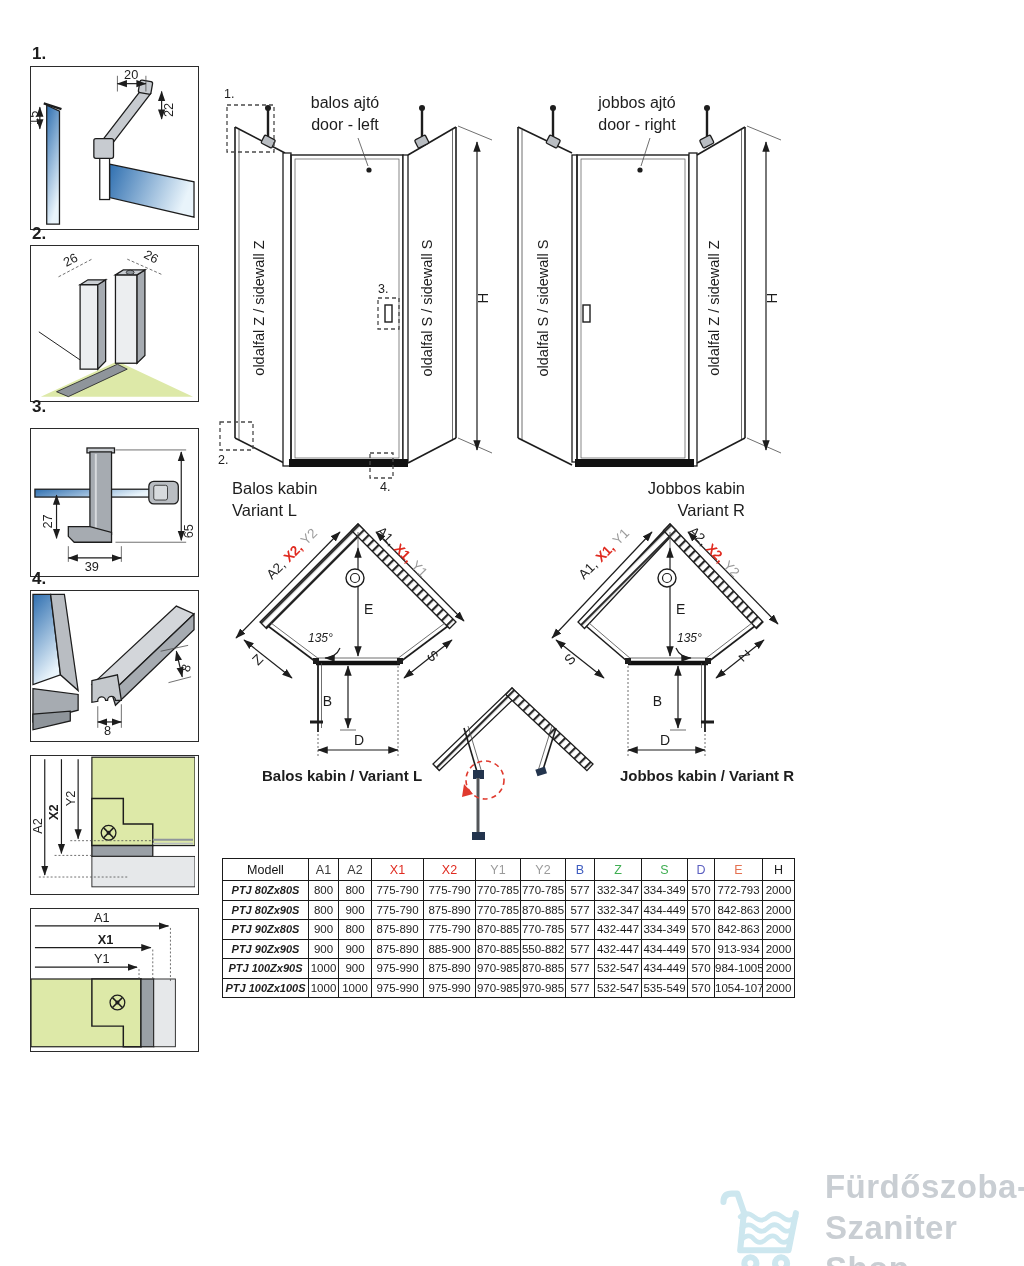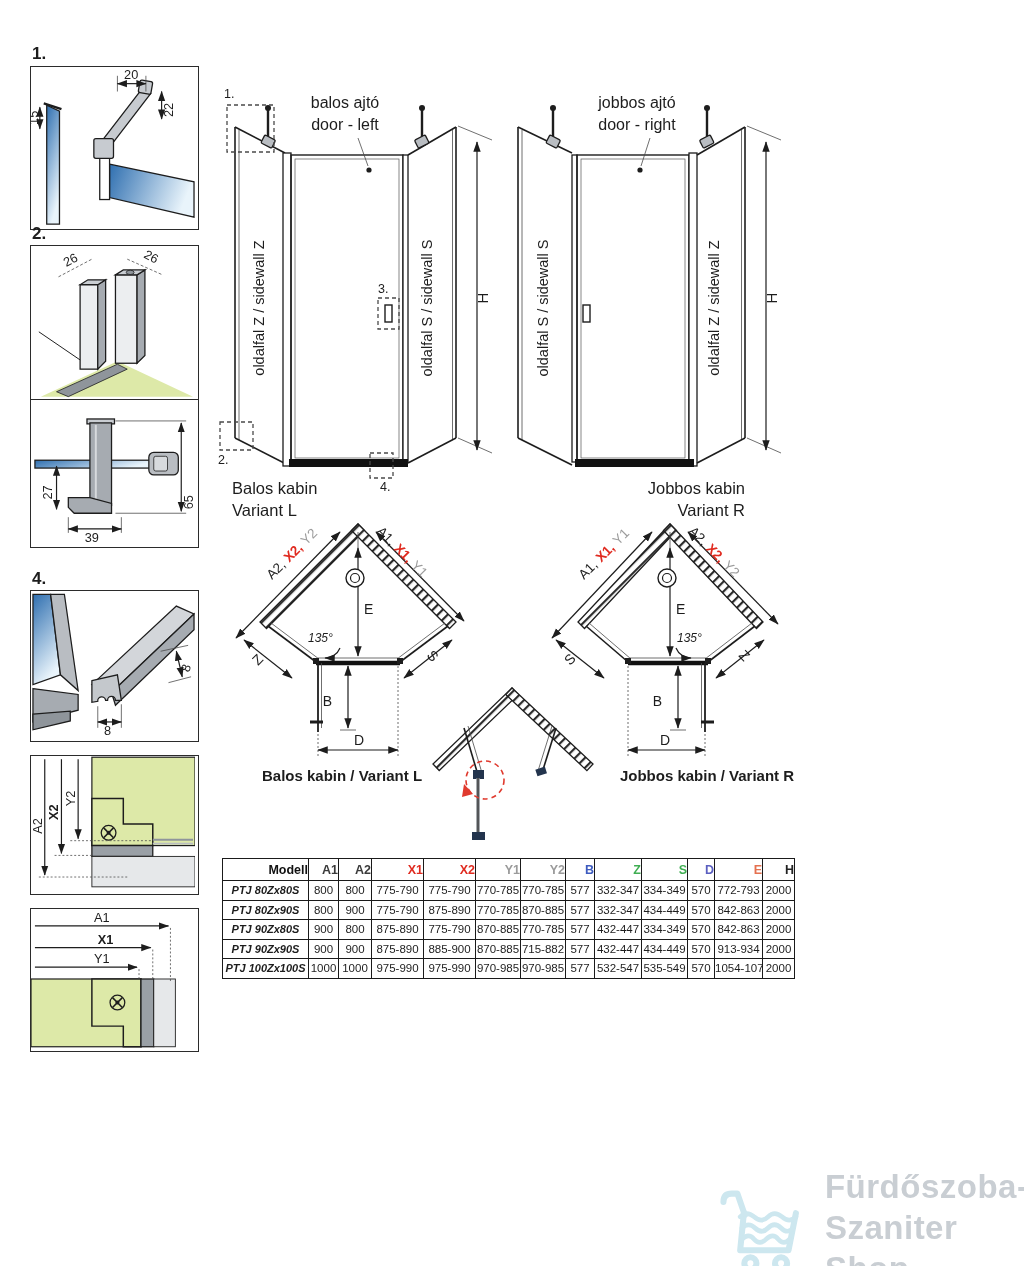--- a/index.html
+++ b/index.html
@@ -12,21 +12,21 @@
   svg text{font-family:"Liberation Sans",sans-serif;fill:#1d1d1d;}
   .dim{stroke:#1d1d1d;stroke-width:1.2;fill:none;}
   .thin{stroke:#4a4a4a;stroke-width:0.8;fill:none;}
   .callout{stroke:#4a4a4a;stroke-width:1.3;fill:none;stroke-dasharray:4 3;}
   .glassline{stroke:#1d1d1d;stroke-width:1.6;fill:none;}
   .outline{stroke:#1d1d1d;stroke-width:1.3;}
   
   .spec-table{position:absolute;left:222px;top:858px;border-collapse:collapse;table-layout:fixed;width:572px;}
   .spec-table th,.spec-table td{border:1.5px solid #1a1a1a;text-align:center;vertical-align:middle;
         padding:0;font-size:11.5px;height:18.5px;white-space:nowrap;overflow:hidden;}
-  .spec-table th{height:21px;font-size:12.5px;font-weight:bold;text-align:right;}
+  .spec-table th{height:21px;font-size:12.5px;font-weight:normal;}
   .spec-table td.model{font-weight:bold;font-style:italic;font-size:11px;}
   .h-model{color:#111;}.h-a{color:#3a3a3a;}.h-x{color:#e02b20;}.h-y{color:#9b9b9b;}
   .h-b{color:#3d5bbf;}.h-z{color:#3fae52;}.h-d{color:#5b5fc0;}.h-e{color:#e57150;}.h-h{color:#222;}
   
   .logo{position:absolute;left:716px;top:1166px;display:flex;align-items:center;}
   .logo-text{margin-left:16px;font-size:33px;font-weight:bold;color:#c9ced3;line-height:41px;letter-spacing:0.5px;}
 </style>
 </head>
 <body>
 
@@ -85,21 +85,21 @@
     <polygon points="86,28 94,23 116,23 108,28" fill="#c9cdd2" class="outline"></polygon>
     <ellipse cx="101" cy="25.5" rx="4" ry="2.2" fill="#8f959b" stroke="#1d1d1d" stroke-width="0.8"></ellipse>
     <line x1="28" y1="30" x2="62" y2="12" class="thin" stroke-dasharray="3 2"></line>
     <line x1="98" y1="12" x2="134" y2="28" class="thin" stroke-dasharray="3 2"></line>
     <text transform="translate(36,20) rotate(-28)" font-size="13">26</text>
     <text transform="translate(114,10) rotate(28)" font-size="13">26</text>
   </svg>
 </div>
 
 <div class="panel-num" style="top:397px">3.</div>
-<div class="panel-box" style="top:399px;height:147px">
+<div class="panel-box" style="top:428px;height:147px">
   <svg viewBox="0 0 167 144" width="164" height="144">
     <rect x="4" y="60" width="118" height="8" fill="url(#gH)" class="outline"></rect>
     <rect x="120" y="52" width="30" height="23" rx="5" fill="#b9bdc2" class="outline"></rect>
     <rect x="125" y="56" width="14" height="15" rx="2" fill="#d7dadd" stroke="#1d1d1d" stroke-width="0.8"></rect>
     <rect x="57" y="18" width="28" height="5" fill="#c9cdd2" class="outline"></rect>
     <rect x="60" y="22" width="22" height="84" fill="#a6abb1" class="outline"></rect>
     <line x1="66" y1="24" x2="66" y2="104" stroke="#d7dadd" stroke-width="2"></line>
     <polygon points="38,98 60,98 82,104 82,114 44,114 38,108" fill="#a6abb1" class="outline"></polygon>
     <line x1="26" y1="66" x2="26" y2="110" class="dim" marker-start="url(#ae)" marker-end="url(#ae)"></line>
     <text transform="translate(21,100) rotate(-90)" font-size="13">27</text>
@@ -466,26 +466,41 @@
         <td>842-863</td>
         <td>2000</td>
       </tr>
       <tr>
         <td class="model">PTJ 90Zx90S</td>
         <td>900</td>
         <td>900</td>
         <td>875-890</td>
         <td>885-900</td>
         <td>870-885</td>
-        <td>715-882</td>
+        <td>550-882</td>
         <td>577</td>
         <td>432-447</td>
         <td>434-449</td>
         <td>570</td>
         <td>913-934</td>
+        <td>2000</td>
+      </tr>
+      <tr>
+        <td class="model">PTJ 100Zx90S</td>
+        <td>1000</td>
+        <td>900</td>
+        <td>975-990</td>
+        <td>875-890</td>
+        <td>970-985</td>
+        <td>870-885</td>
+        <td>577</td>
+        <td>532-547</td>
+        <td>434-449</td>
+        <td>570</td>
+        <td>984-1005</td>
         <td>2000</td>
       </tr>
       <tr>
         <td class="model">PTJ 100Zx100S</td>
         <td>1000</td>
         <td>1000</td>
         <td>975-990</td>
         <td>975-990</td>
         <td>970-985</td>
         <td>970-985</td>

